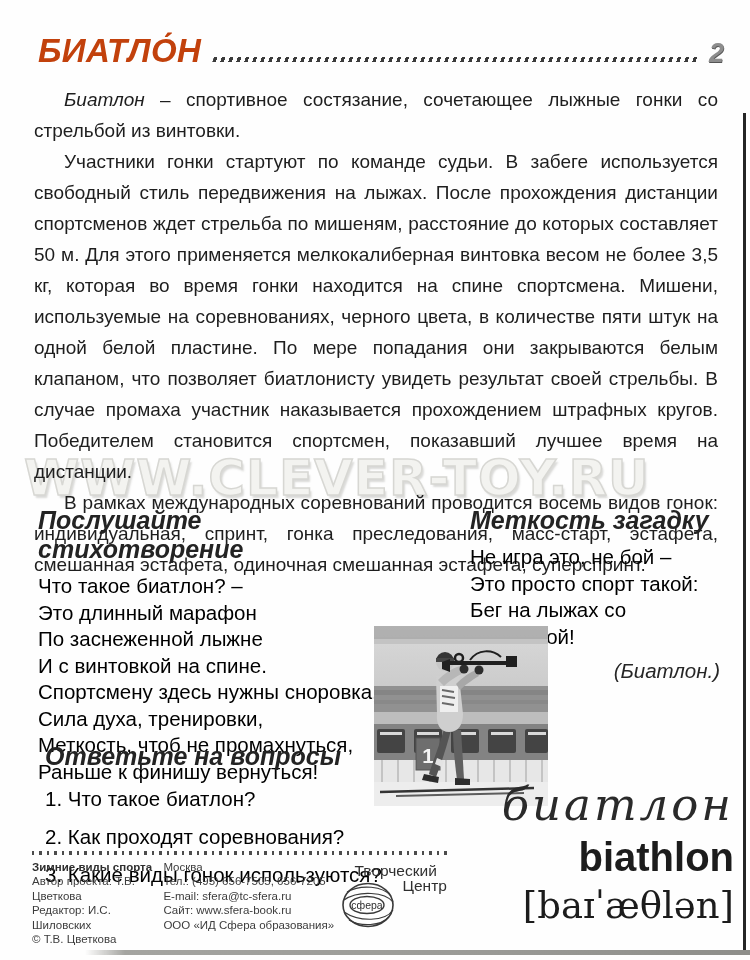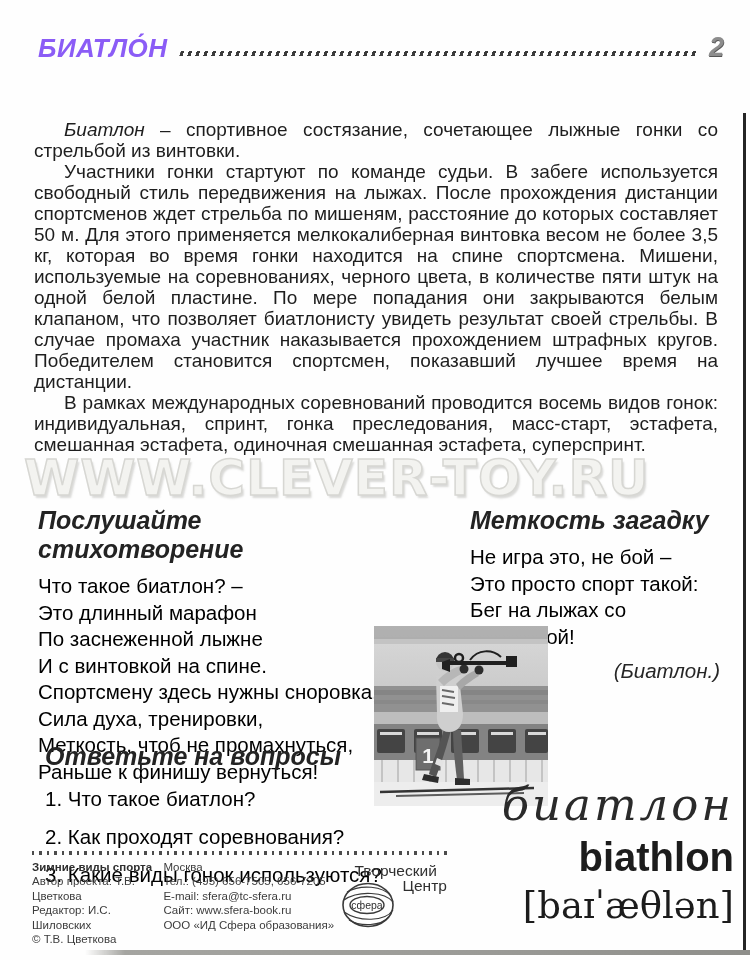--- a/index.html
+++ b/index.html
@@ -13,40 +13,39 @@
     overflow:hidden;
   }
   .page { position:absolute; inset:0; background:#fefefe; }
 
   
   .header {
     position:absolute; top:34px; left:38px; right:26px;
     display:flex; align-items:flex-end;
   }
   .title {
-    font-size:26px; font-weight:bold; font-style:italic;
-    letter-spacing:0.5px; color:#8b5cf6; white-space:nowrap;
+    font-size:33px; font-weight:bold; font-style:italic;
+    letter-spacing:0.5px; color:#c2410c; white-space:nowrap;
     line-height:1;
   }
   .leader {
     flex:1; height:5px; margin:0 10px 5px 12px;
     background:repeating-linear-gradient(90deg,#3b3b3b 0 3.5px, transparent 3.5px 8px);
     transform:skewX(-18deg);
   }
   .pagenum {
     font-size:27px; font-weight:bold; font-style:italic;
     color:#8d8d8d; text-shadow:0.5px 0.5px 0 #555; line-height:1;
   }
 
   
   .body-text {
     position:absolute; top:84px; left:34px; width:684px;
-    font-size:19px; line-height:21px; text-align:justify;
+    font-size:19px; line-height:31px; text-align:justify;
     z-index:2;
-    margin-top:35px;
   }
   .body-text p { margin:0; text-indent:30px; }
   .lead-term { font-style:italic; }
 
   
   .watermark {
     position:absolute; top:449px; left:24px; width:710px;
     font-family:"DejaVu Sans", sans-serif;
     font-size:50px; font-weight:bold; letter-spacing:1px;
     color:#f3f3f0;

